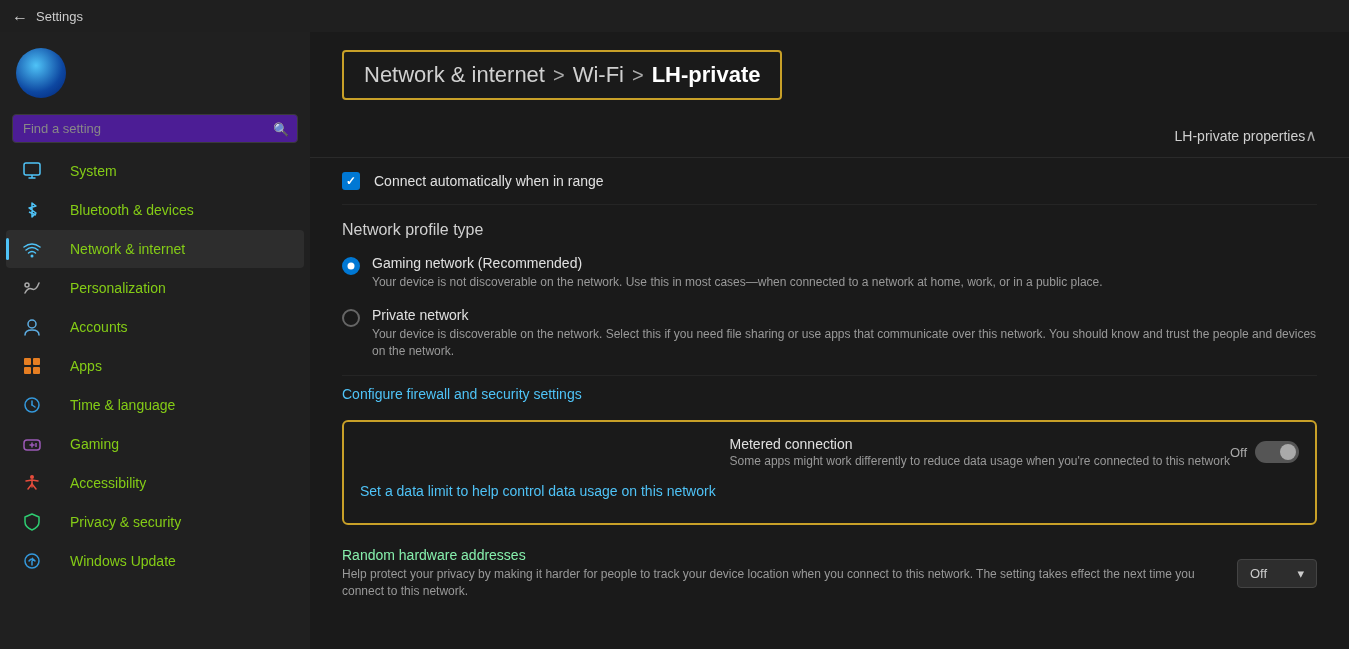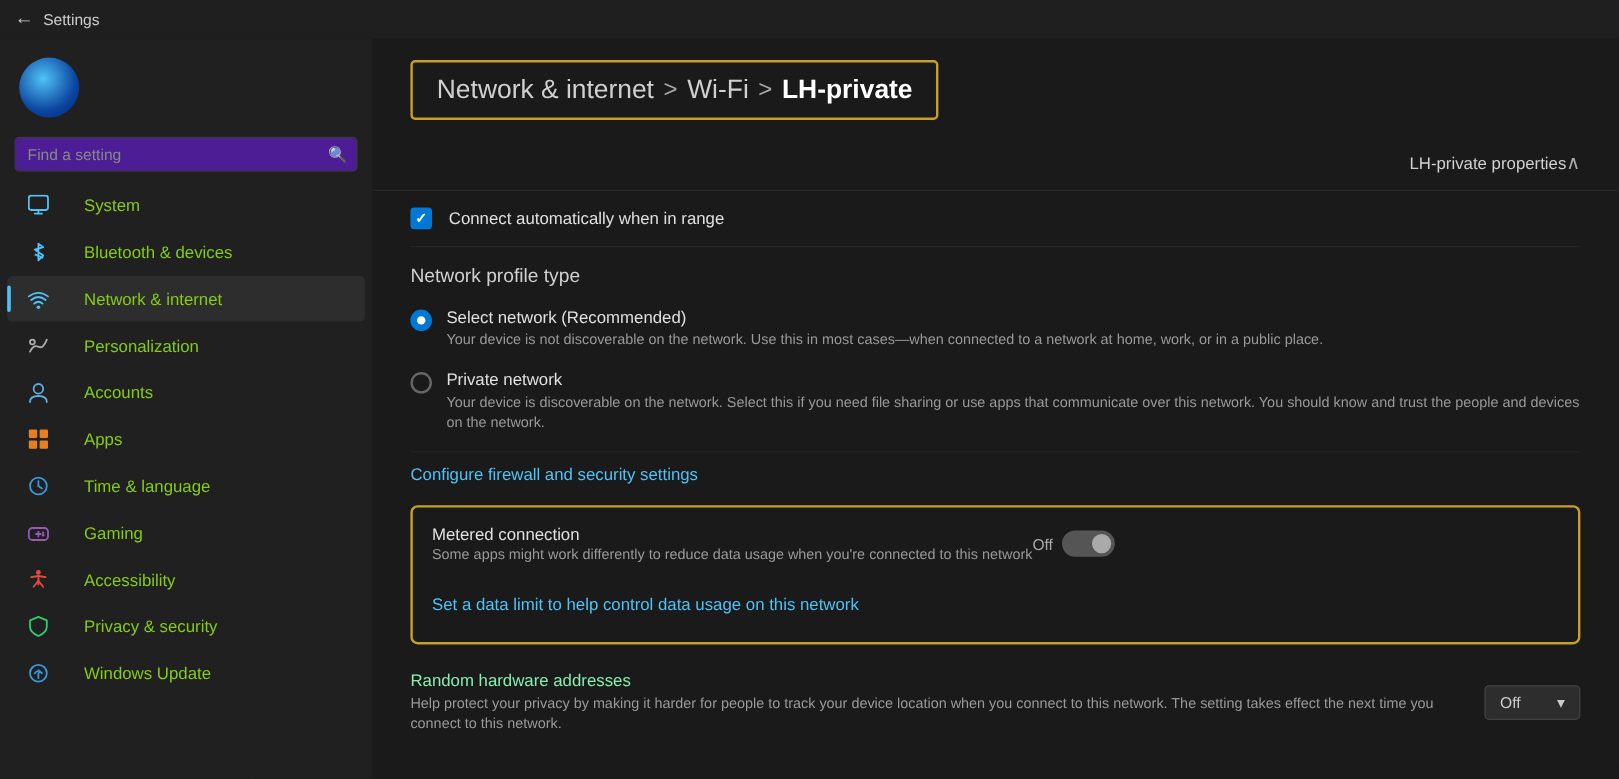--- a/index.html
+++ b/index.html
@@ -268,22 +268,22 @@
     
     .metered-box {
       border: 2px solid #c8a028;
       border-radius: 6px;
       padding: 14px 16px;
       margin: 8px 0;
     }
     .metered-row {
       display: flex;
       align-items: center;
-      justify-content: flex-start;
-      margin-bottom: 16px;
+      justify-content: flex-end;
+      margin-bottom: 5px;
     }
     .metered-title { font-size: 14px; color: #e0e0e0; font-weight: 500; }
     .metered-desc { font-size: 12px; color: #999; margin-top: 2px; }
     .toggle-container {
       display: flex;
       align-items: center;
       gap: 8px;
     }
     .toggle-label { color: #aaa; font-size: 13px; }
     .toggle-switch {
@@ -506,21 +506,21 @@
       </div>
 
       
       <div class="section-label">Network profile type</div>
 
       <div class="radio-group">
 
         <div class="radio-option">
           <div class="radio-circle"></div>
           <div class="radio-text-block">
-            <span class="radio-title">Select network (Recommended)</span>
+            <span class="radio-title">Gaming network (Recommended)</span>
             <span class="radio-desc">Your device is not discoverable on the network. Use this in most cases—when connected to a network at home, work, or in a public place.</span>
           </div>
         </div>
 
         <div class="radio-option">
           <div class="radio-circle-empty"></div>
           <div class="radio-text-block">
             <span class="radio-title">Private network</span>
             <span class="radio-desc">Your device is discoverable on the network. Select this if you need file sharing or use apps that communicate over this network. You should know and trust the people and devices on the network.</span>
           </div>

